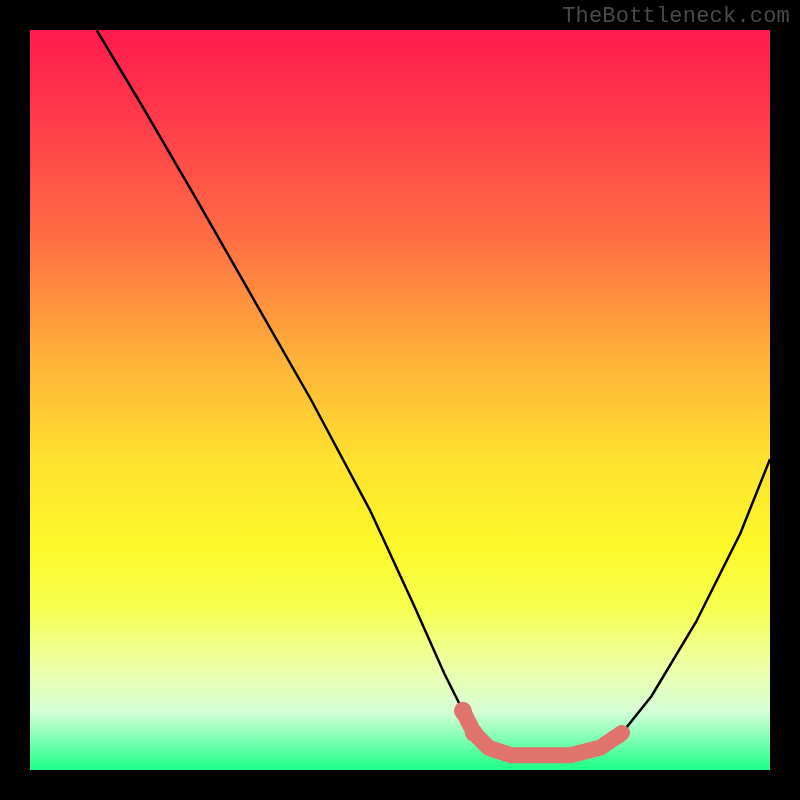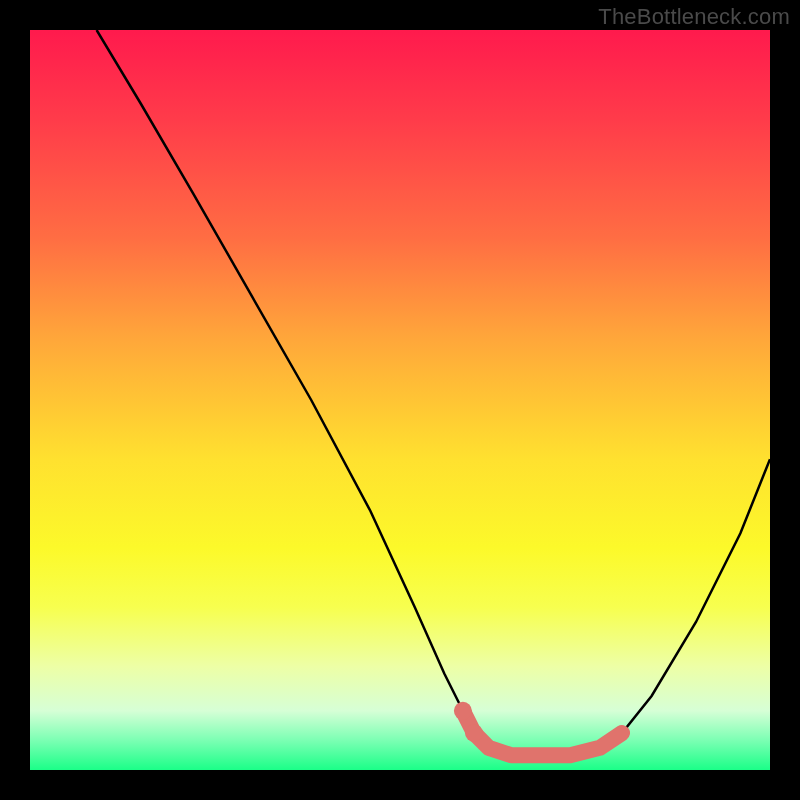--- a/index.html
+++ b/index.html
@@ -49,20 +49,21 @@
     pointer-events: none;
   }
   .watermark {
     position: absolute;
     top: 4px;
     right: 10px;
     color: #4a4a4a;
     font-size: 22px;
     font-weight: 500;
     letter-spacing: 0.2px;
+    font-family: Liberation Mono, monospace;
   }
 </style>
 </head>
 <body>
 
 <div class="frame">
   <div class="watermark">TheBottleneck.com</div>
 
   <div class="plot">
     <svg class="line" viewBox="0 0 740 740" preserveAspectRatio="none">

